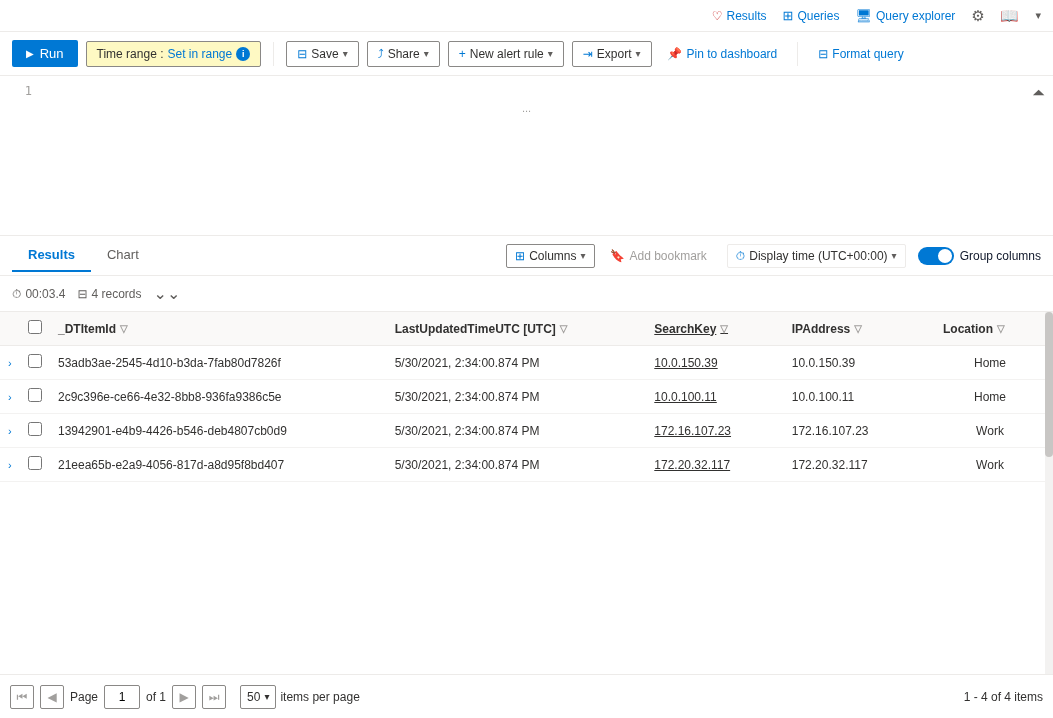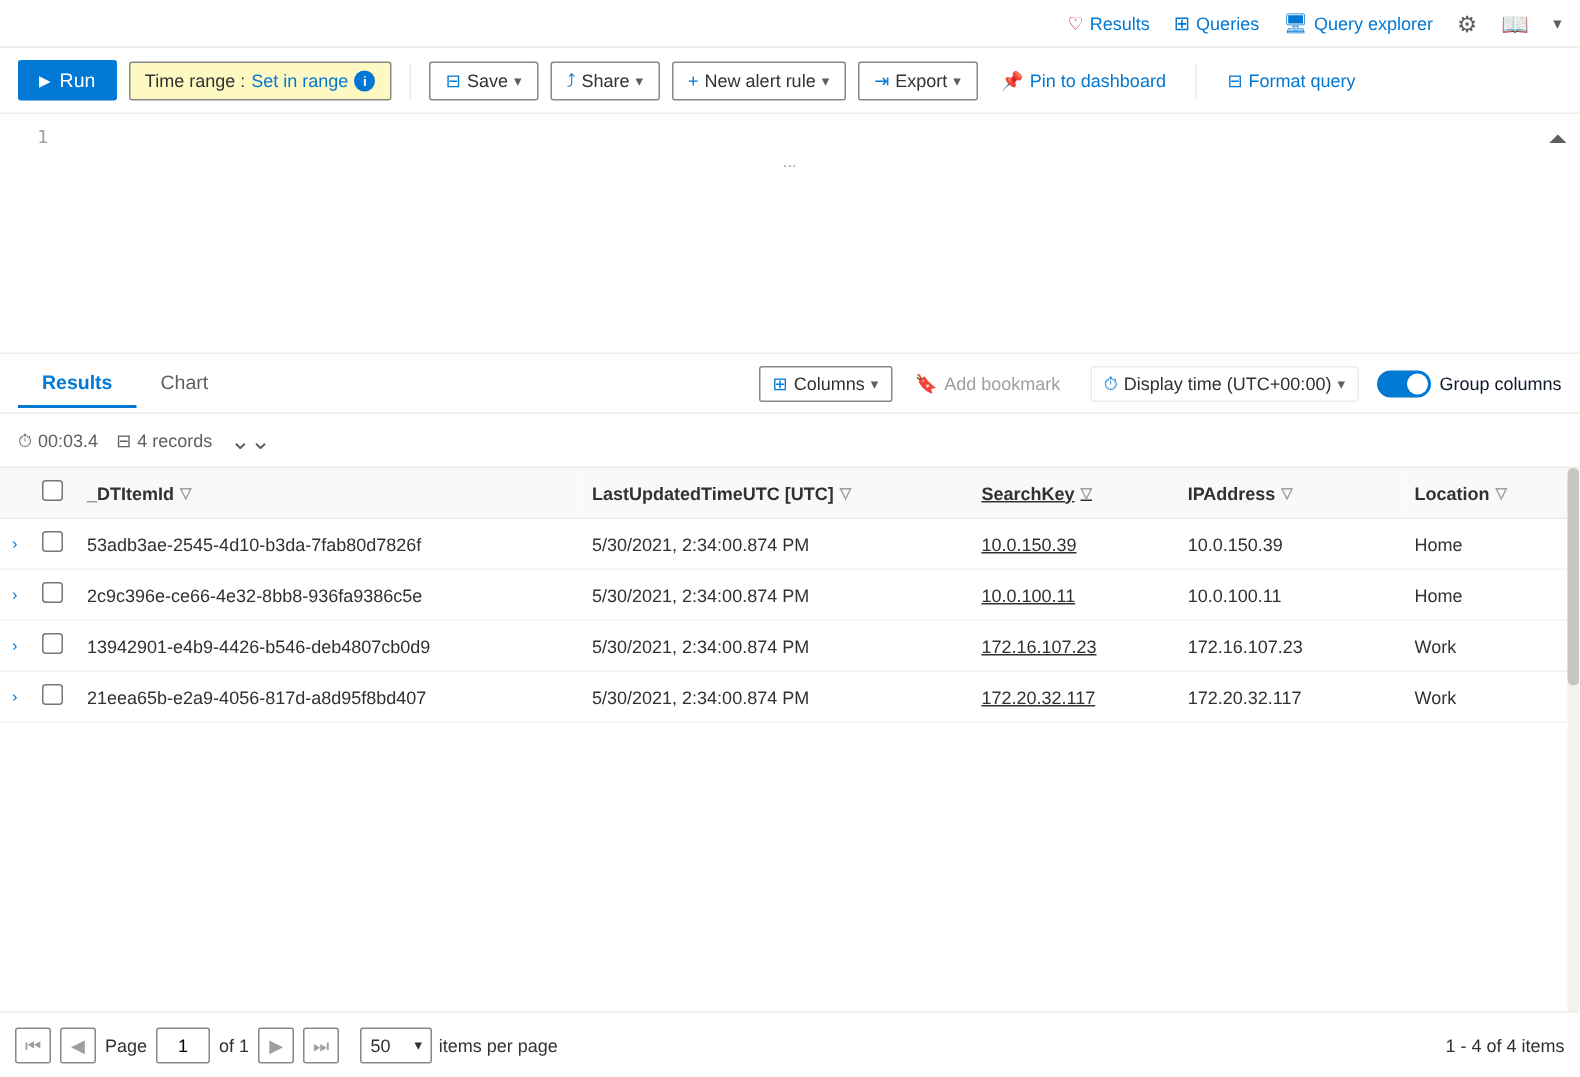--- a/index.html
+++ b/index.html
@@ -61,30 +61,30 @@
     .filter-icon { color: #a19f9d; font-size: 10px; cursor: pointer; }
     tbody tr { border-bottom: 1px solid #f3f2f1; }
     td { padding: 8px 8px; font-size: 12px; color: #323130; vertical-align: middle; }
     .expand-row { color: #0078d4; cursor: pointer; font-size: 12px; width: 20px; }
     .checkbox-col { width: 30px; }
     .checkbox { width: 14px; height: 14px; cursor: pointer; }
     .col-dtitemid { min-width: 240px; max-width: 300px; margin-left: 12px; }
     .col-time { min-width: 180px; }
     .col-searchkey { min-width: 100px; text-decoration: underline; }
     .col-ip { min-width: 110px; }
-    .col-location { min-width: 80px; }
+    .col-location { min-width: 80px; text-align: center; }
 
     
     .pagination { display: flex; align-items: center; justify-content: center; padding: 10px; border-top: 1px solid #edebe9; height: 44px; background: #fff; gap: 6px; }
     .page-label { font-size: 12px; color: #323130; }
     .page-input { width: 36px; height: 24px; border: 1px solid #8a8886; text-align: center; font-size: 12px; border-radius: 2px; padding: 0 4px; }
     .page-nav { display: flex; align-items: center; justify-content: center; width: 24px; height: 24px; border: 1px solid #8a8886; border-radius: 2px; cursor: pointer; background: #fff; color: #323130; font-size: 12px; }
     .page-nav.disabled { color: #a19f9d; cursor: default; }
     .items-per-page { display: flex; align-items: center; gap: 4px; margin-left: 8px; font-size: 12px; }
-    .items-select { display: flex; align-items: center; border: 1px solid #8a8886; border-radius: 2px; padding: 2px 6px; font-size: 12px; height: 24px; cursor: pointer; background: #fff; gap: 12px; }
+    .items-select { display: flex; align-items: center; border: 1px solid #8a8886; border-radius: 2px; padding: 2px 6px; font-size: 12px; height: 24px; cursor: pointer; background: #fff; }
     .page-count { font-size: 12px; color: #323130; margin-left: auto; }
     .scrollbar-thumb { position: absolute; right: 0; top: 0; width: 8px; height: 40%; background: #c8c6c4; border-radius: 4px; }
     .sidebar-right { width: 8px; background: #f3f2f1; position: relative; }
   </style>
 </head>
 <body>
 
 <div class="top-bar">
   <div class="top-bar-item">
     <span style="color:#c72020;">♡</span>

